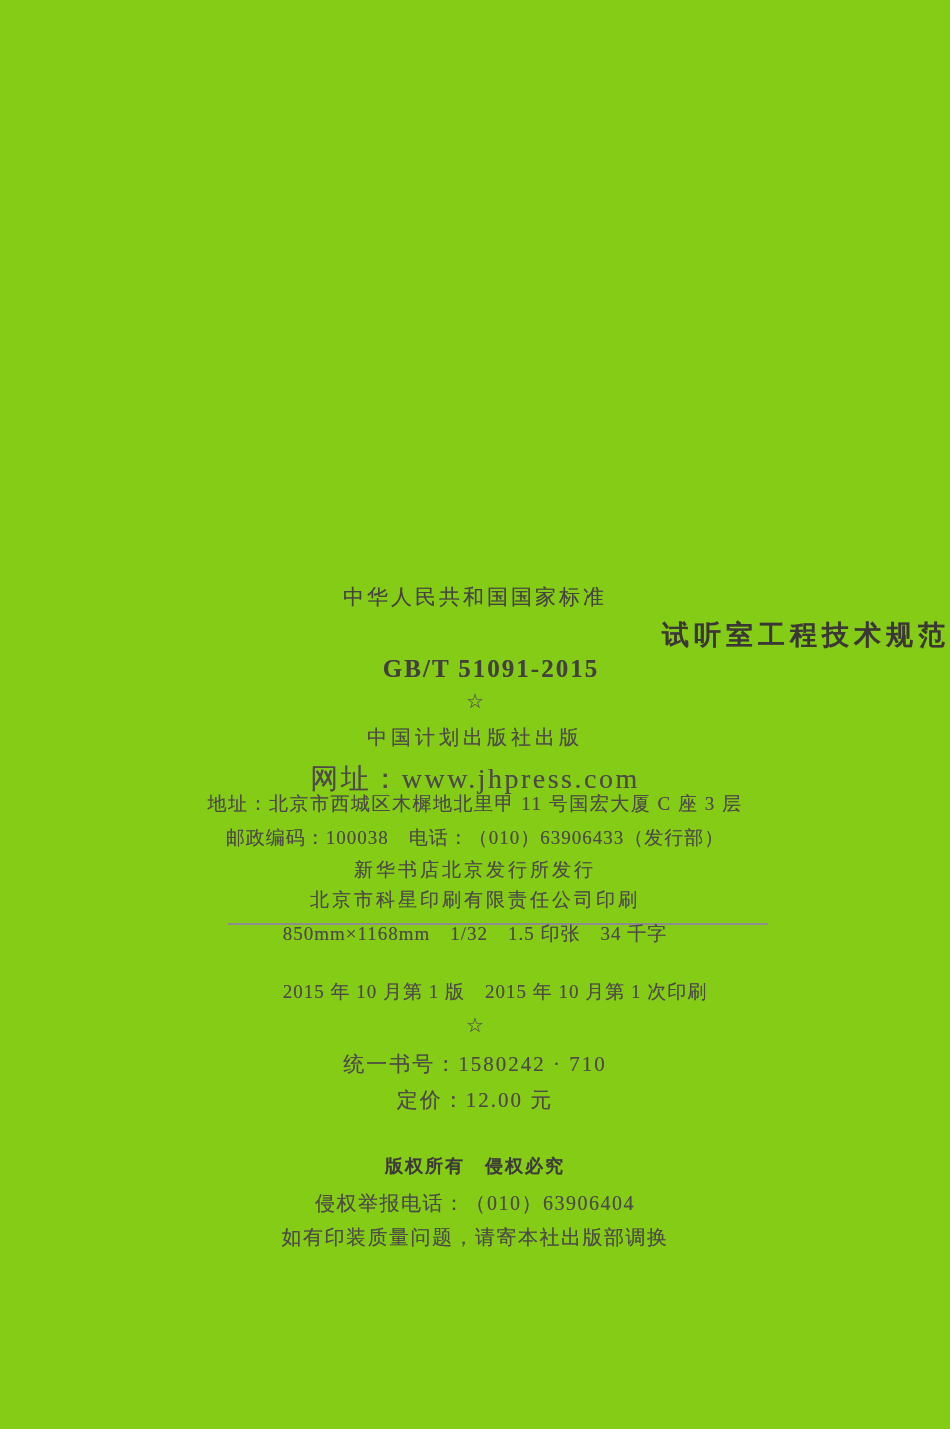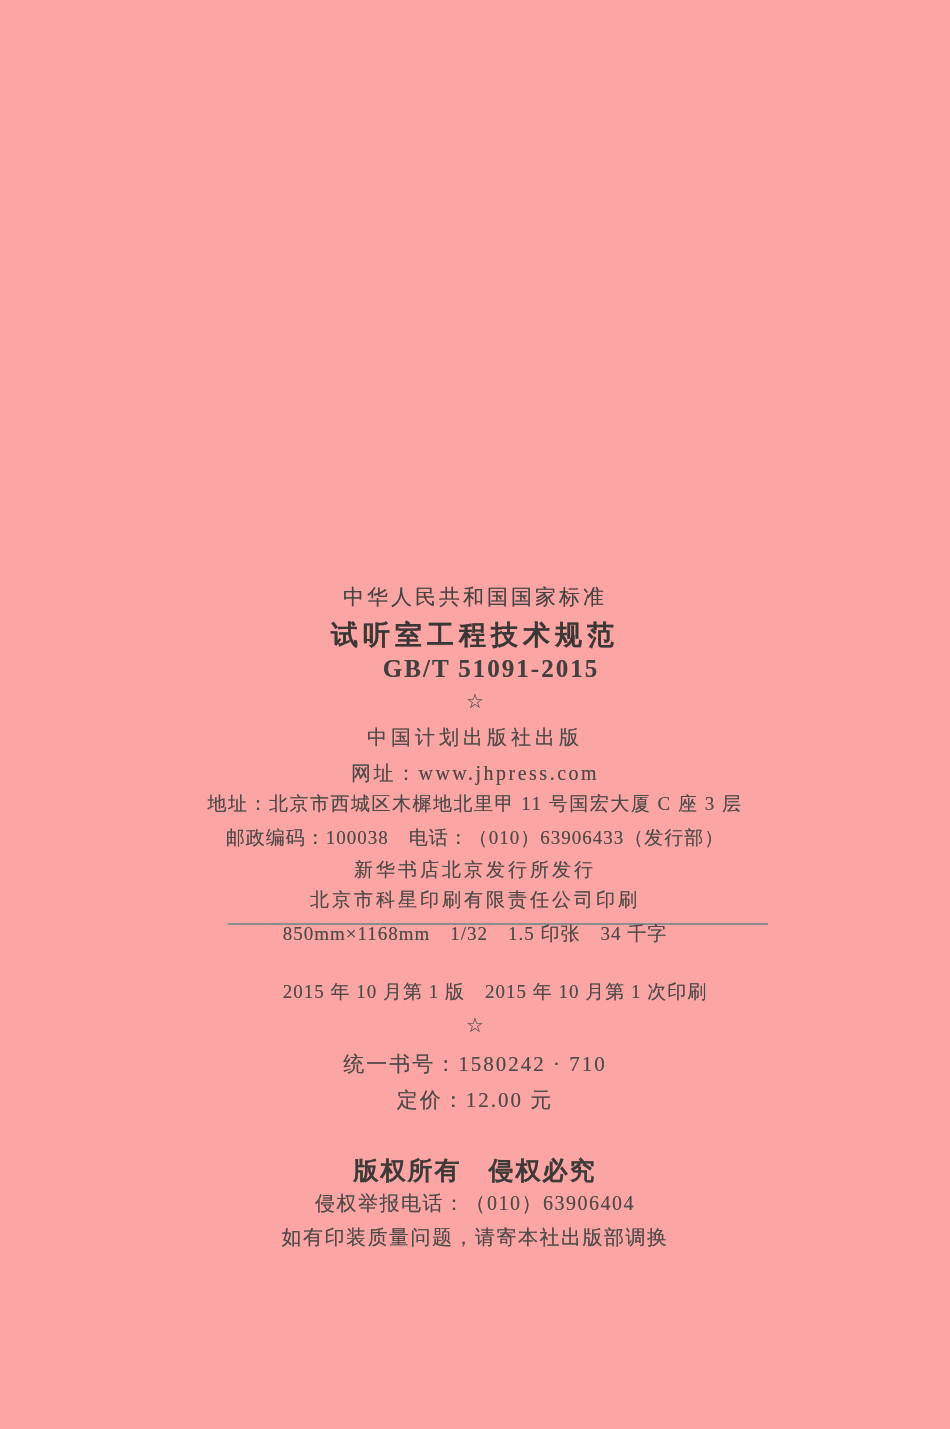--- a/index.html
+++ b/index.html
@@ -5,21 +5,21 @@
   html, body {
     margin: 0;
     padding: 0;
     background: #e9e9e9;
   }
   .page {
     position: relative;
     width: 950px;
     height: 1429px;
     margin: 0 auto;
-    background: #fca5a5;
+    background: #84cc16;
     overflow: hidden;
     font-family: "Liberation Serif", "DejaVu Serif", serif;
     color: #4e4a47;
   }
   .line {
     position: absolute;
     left: 0;
     width: 950px;
     text-align: center;
     white-space: pre;
@@ -31,20 +31,21 @@
     font-size: 21px;
     letter-spacing: 3px;
     color: #474340;
   }
   .book-title {
     top: 617px;
     font-size: 27px;
     font-weight: bold;
     letter-spacing: 5px;
     color: #3b3734;
+    text-align: right;
   }
   .standard-number {
     top: 655px;
     font-size: 25px;
     font-weight: bold;
     letter-spacing: 2px;
     color: #44403d;
     margin-left: 16px;
   }
   .star {
@@ -53,21 +54,21 @@
   }
   .star-1 { top: 689px; }
   .star-2 { top: 1013px; }
   .publisher-line {
     top: 724px;
     font-size: 20px;
     letter-spacing: 4px;
   }
   .website-line {
     top: 760px;
-    font-size: 20px;
+    font-size: 28px;
     letter-spacing: 2.5px;
   }
   .address-line {
     top: 791px;
     font-size: 19px;
     letter-spacing: 1.5px;
   }
   .postal-phone-line {
     top: 825px;
     font-size: 19px;
@@ -107,21 +108,21 @@
     font-size: 21px;
     letter-spacing: 2px;
   }
   .price-line {
     top: 1086px;
     font-size: 21px;
     letter-spacing: 2px;
   }
   .copyright-line {
     top: 1154px;
-    font-size: 25px;
+    font-size: 18px;
     font-weight: bold;
     letter-spacing: 2px;
     color: #3e3a37;
   }
   .report-line {
     top: 1190px;
     font-size: 20px;
     letter-spacing: 1.5px;
   }
   .quality-line {

